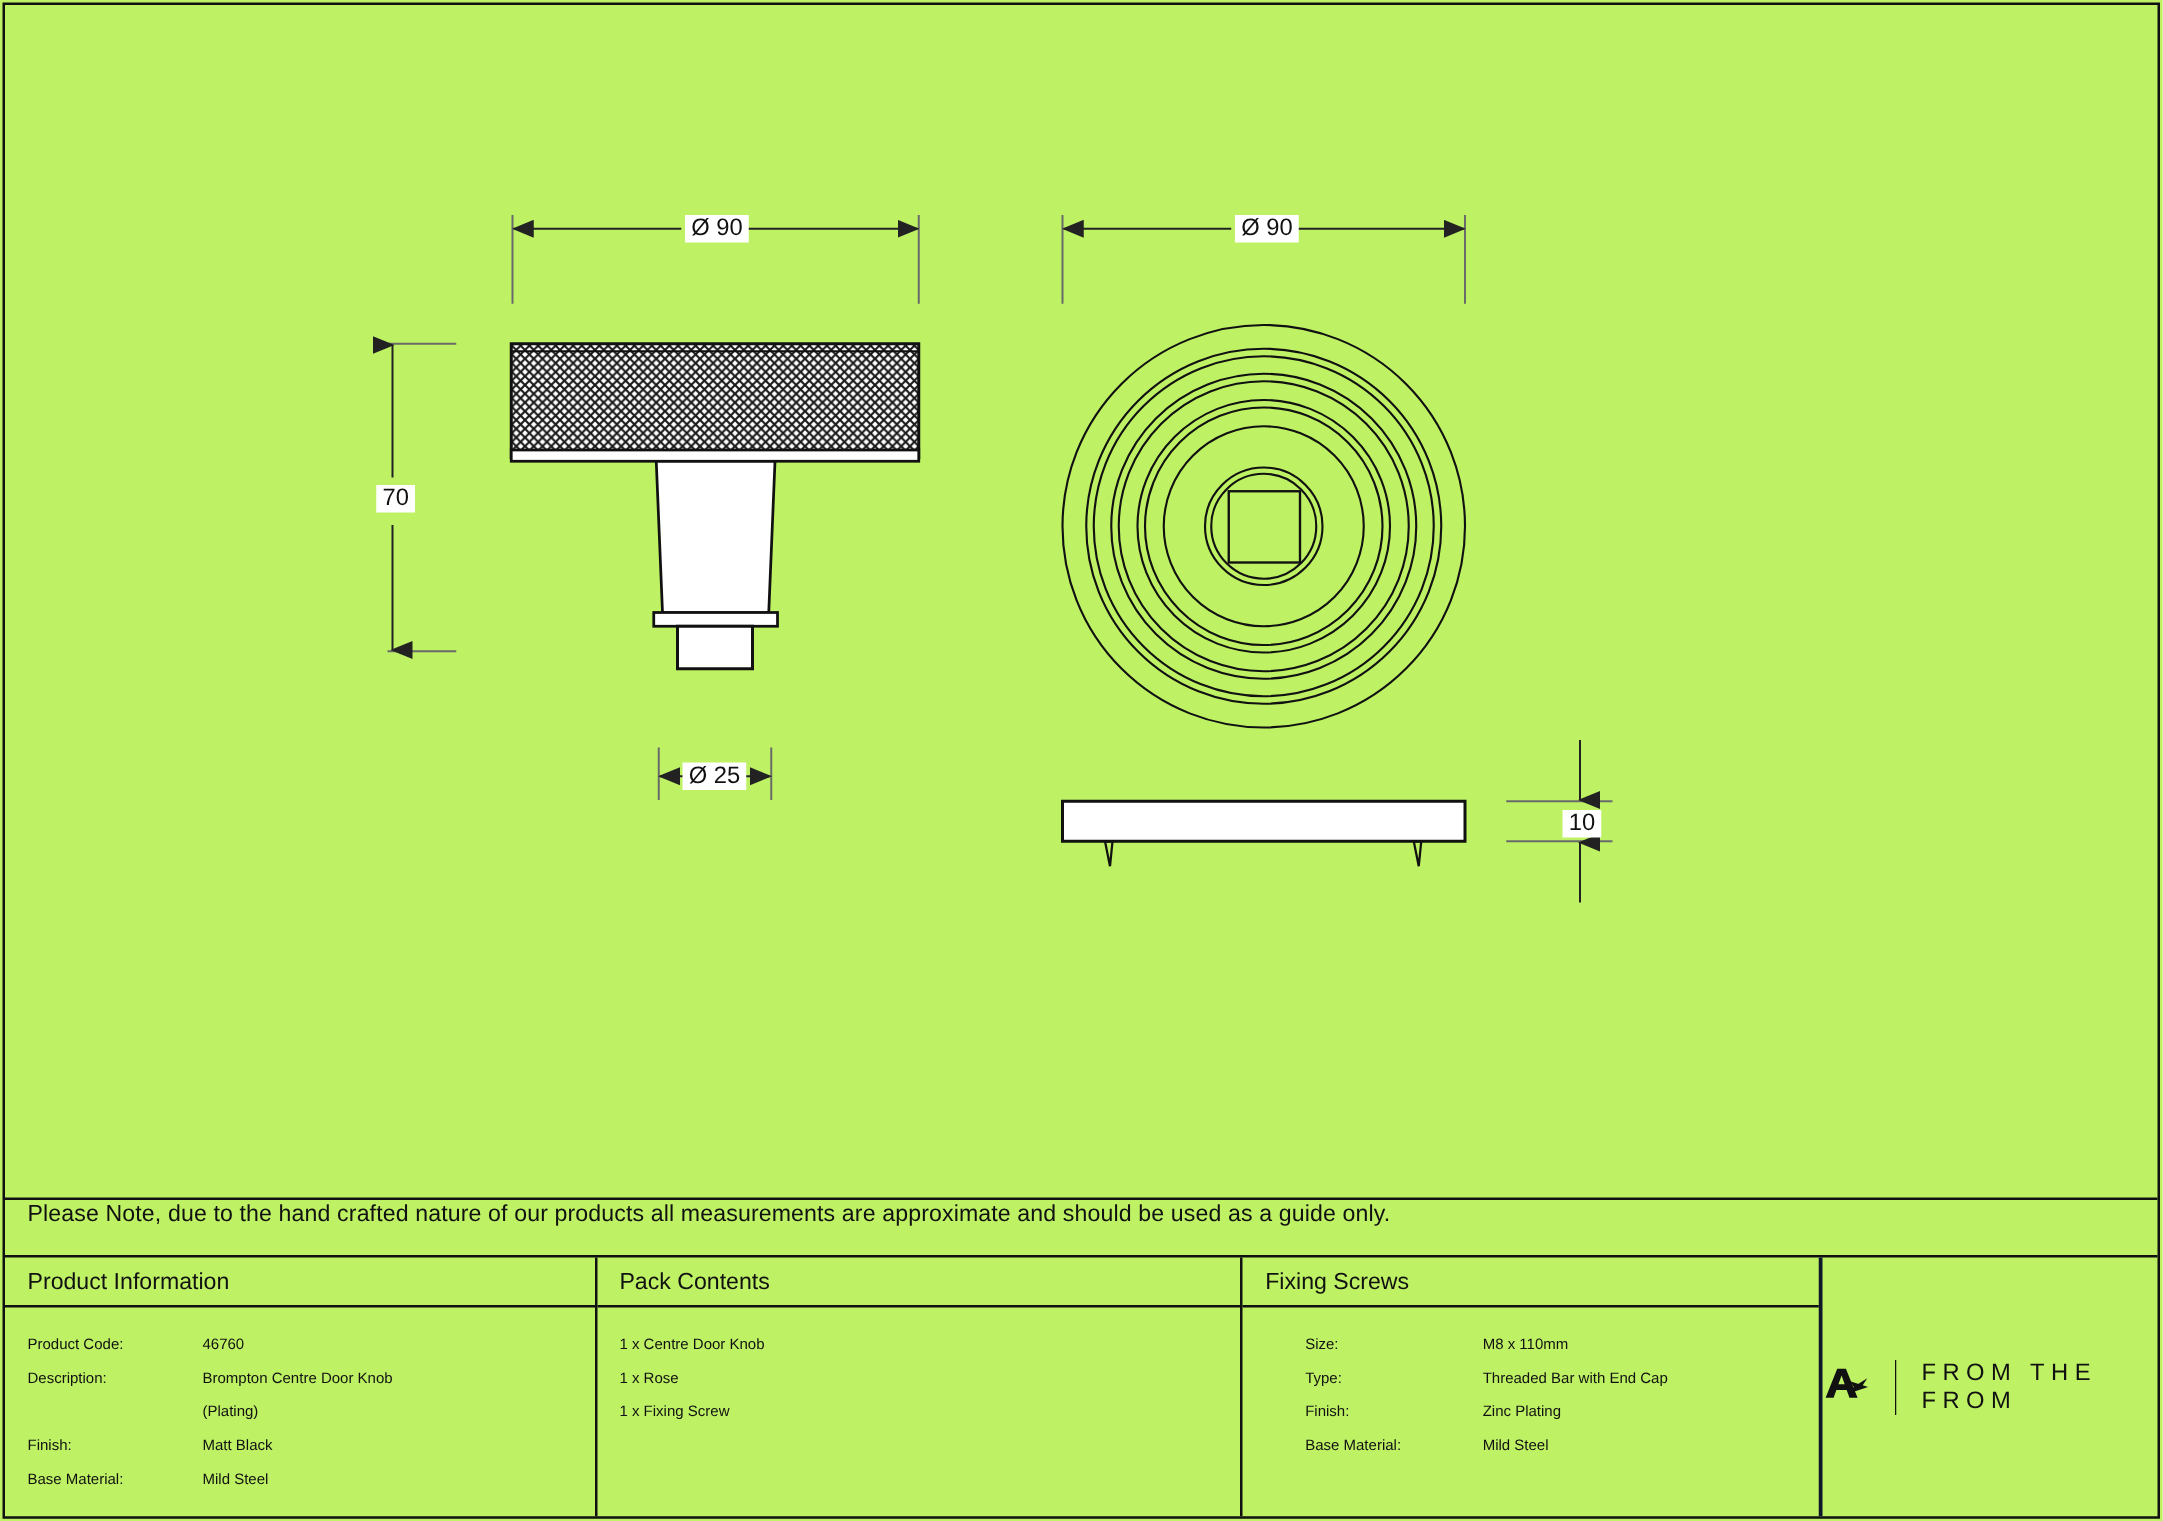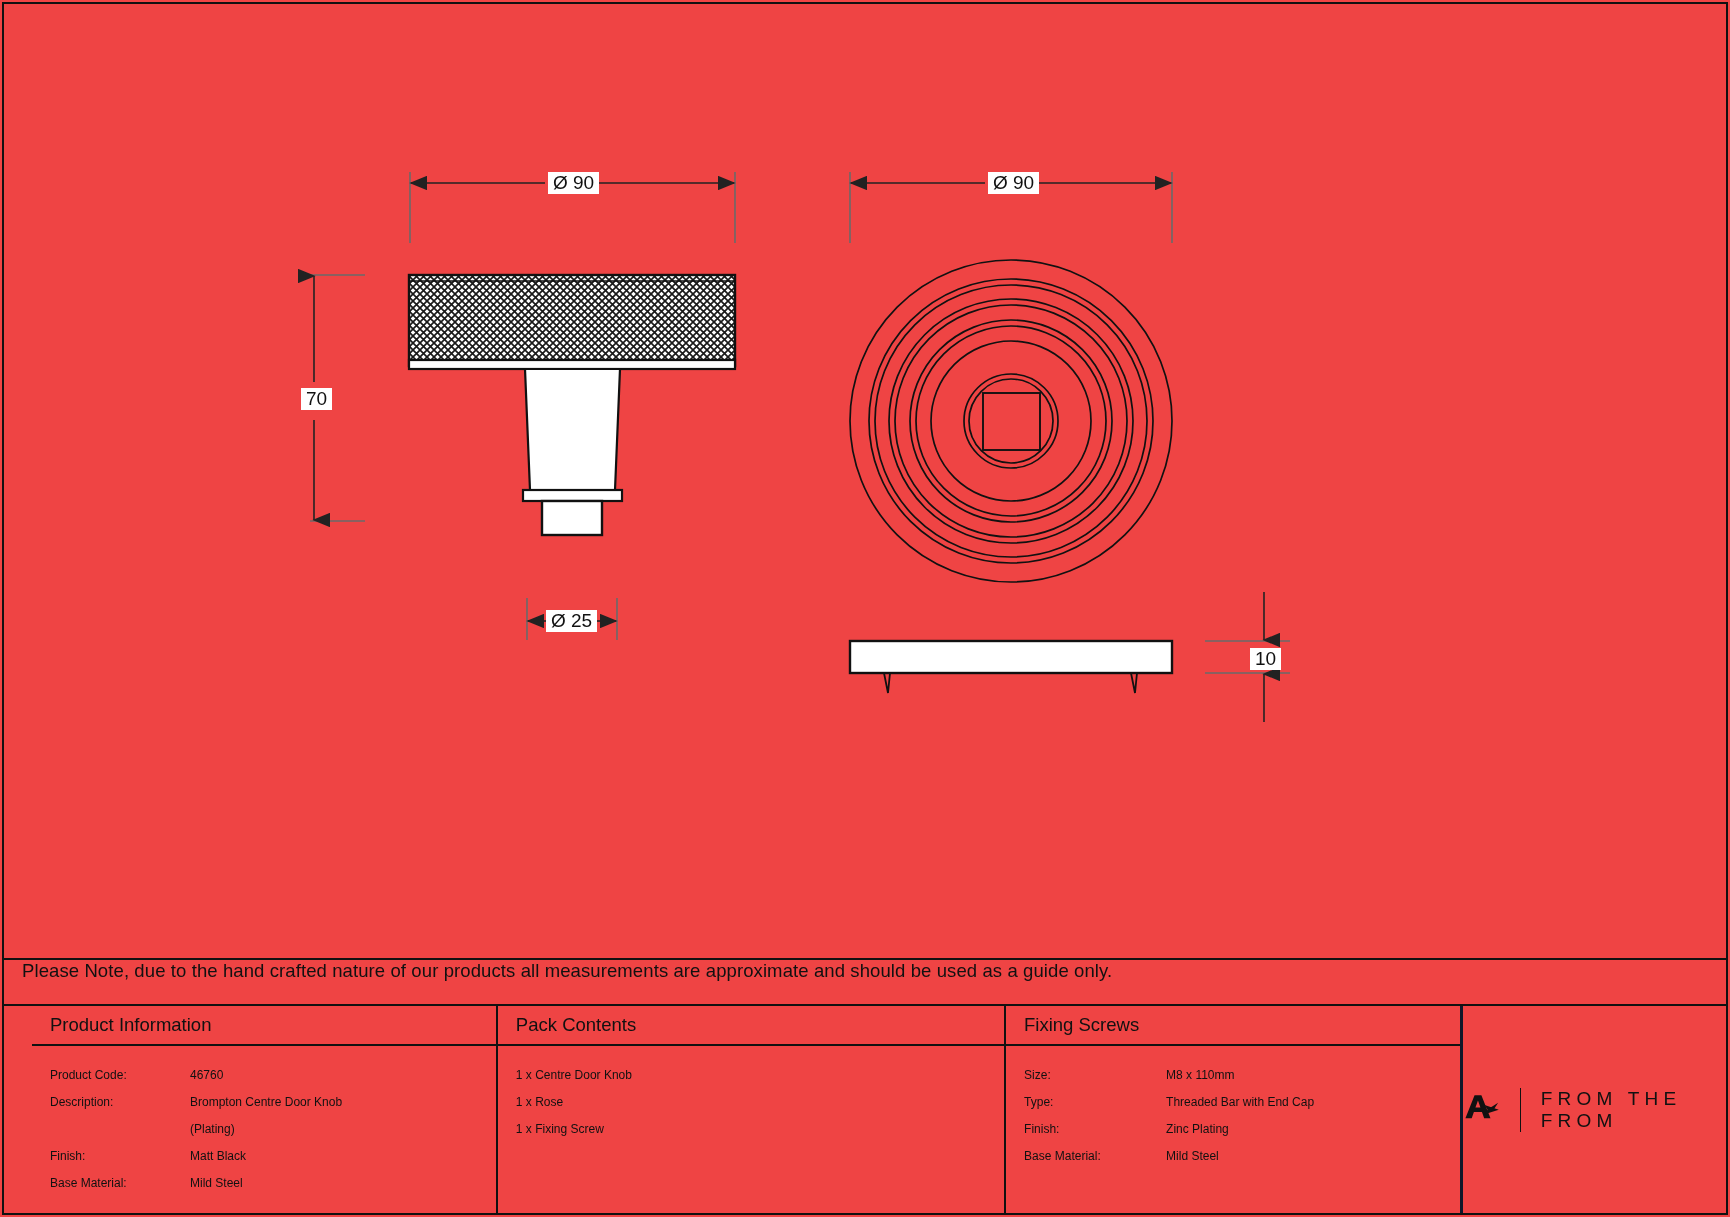--- a/index.html
+++ b/index.html
@@ -10,21 +10,21 @@
   body {
     width: 1730px; height: 1217px;
     font-family: "Liberation Sans", sans-serif;
     color: #000000;
     overflow: hidden;
   }
   #sheet {
     position: relative;
     width: 1730px;
     height: 1217px;
-    background: #ef4444;
+    background: #bef264;
   }
   
   .sheet-border {
     position: absolute;
     left: 2px; top: 2px;
     width: 1726px; height: 1213px;
     border: 2px solid #111;
   }
   
   #drawing-svg {
@@ -57,21 +57,21 @@
     left: 4px;
     top: 1006px;
     width: 1722px;
     height: 207px;
     display: flex;
   }
   .info-col {
     position: relative;
     height: 207px;
   }
-  .col-prod  { width: 495px; border-right: 2px solid #111; margin-left: 28px; }
+  .col-prod  { width: 495px; border-right: 2px solid #111; }
   .col-pack  { width: 540px; border-right: 2px solid #111; }
   .col-fix   { width: 485px; border-right: 3px solid #0f172a; }
   .col-logo  { width: 280px; flex: 1 1 auto; }
   .col-head {
     height: 40px;
     border-bottom: 2px solid #111;
     display: flex;
     align-items: center;
     padding-left: 18px;
     font-size: 18.5px;
@@ -87,21 +87,21 @@
     display: flex;
     align-items: flex-start;
   }
   .kv .k { width: 140px; flex: 0 0 140px; }
   .kv .v { flex: 1 1 auto; }
   .kv-cont { display: flex; }
   .kv-cont .k { width: 140px; flex: 0 0 140px; }
   .plain-line { display: block; }
 
   
-  .col-fix .kv .k, .col-fix .kv-cont .k { width: 142px; flex: 0 0 142px; }
+  .col-fix .kv .k, .col-fix .kv-cont .k { width: 142px; flex: 0 0 142px; margin-left: 32px; }
 
   
   .logo-wrap {
     position: absolute;
     left: 0; top: 0;
     width: 100%; height: 207px;
     display: flex;
     align-items: center;
     justify-content: center;
     gap: 20px;

